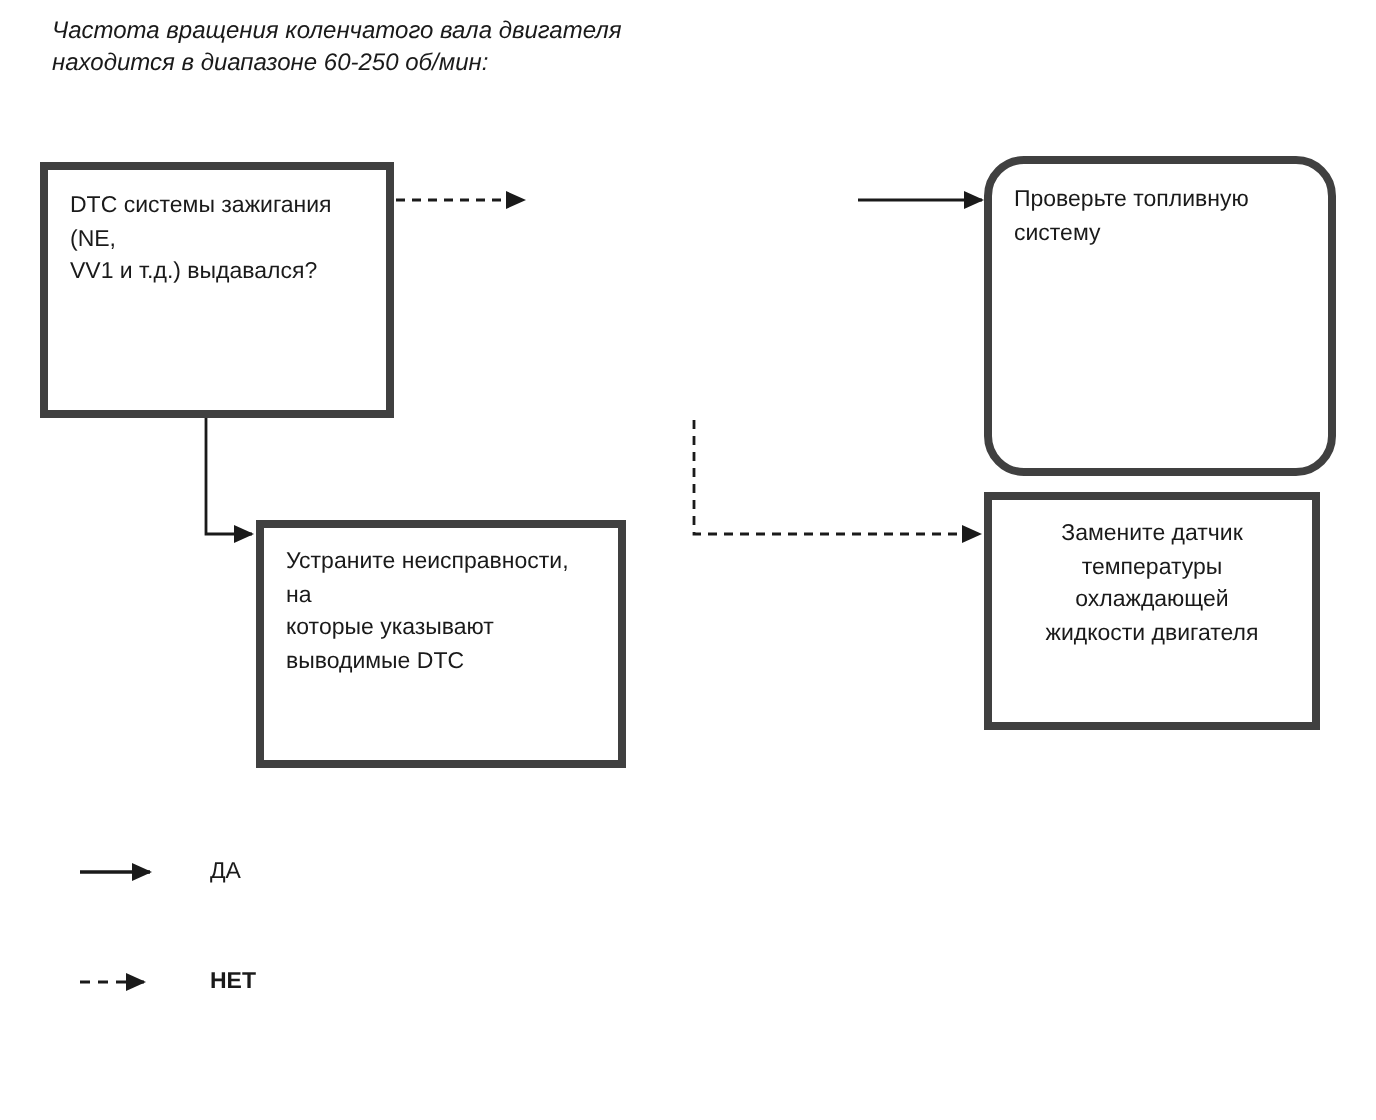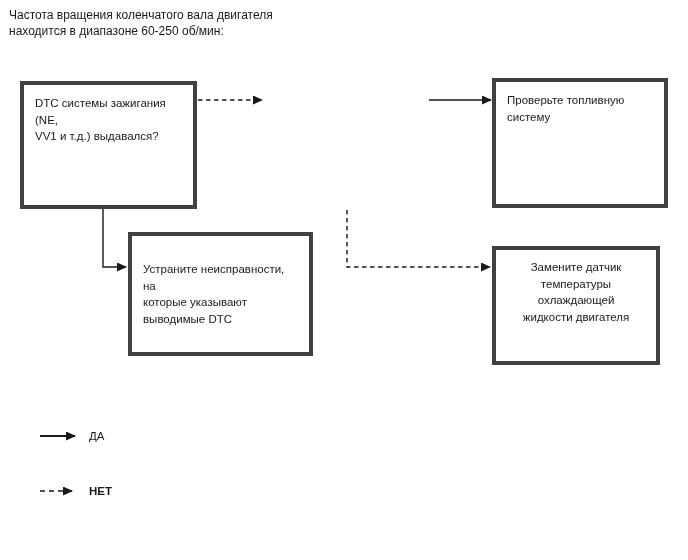--- a/index.html
+++ b/index.html
@@ -10,53 +10,55 @@
   }
   .canvas {
     position: relative;
     width: 688px;
     height: 560px;
     background: #ffffff;
     overflow: hidden;
   }
   .header-note {
     position: absolute;
-    left: 9px;
+    left: 26px;
     top: 7px;
     width: 360px;
     font-size: 12px;
     line-height: 16px;
     white-space: pre-line;
     color: #1a1a1a;
+    font-style: italic;
   }
   .connector-layer {
     position: absolute;
     left: 0; top: 0;
     width: 688px; height: 560px;
   }
   .flow-box {
     position: absolute;
     background: #ffffff;
     border: 4px solid #404040;
     padding: 10px 11px 0 11px;
     font-size: 11.5px;
     line-height: 16.5px;
     white-space: pre-line;
     color: #1a1a1a;
   }
   .box-dtc      { left: 20px;  top: 81px;  width: 177px; height: 128px; }
   .box-temp     { left: 263px; top: 79px;  width: 166px; height: 130px; }
-  .box-fuel     { left: 492px; top: 78px;  width: 176px; height: 130px; }
-  .box-fix      { left: 128px; top: 232px; width: 185px; height: 124px; padding-top: 25px; }
+  .box-fuel     { left: 492px; top: 78px;  width: 176px; height: 160px; border-radius: 20px; }
+  .box-fix      { left: 128px; top: 260px; width: 185px; height: 124px; padding-top: 9px; }
   .box-sensor   { left: 492px; top: 246px; width: 168px; height: 119px; padding-top: 9px; text-align: center; }
   .legend-label {
     position: absolute;
     font-size: 11.5px;
     line-height: 14px;
     color: #1a1a1a;
+    margin-left: 16px;
   }
   .legend-yes { left: 89px; top: 429px; }
   .legend-no  { left: 89px; top: 484px; font-weight: bold; }
 </style>
 </head>
 <body>
 
 <div class="canvas">
 
   <div class="header-note">Частота вращения коленчатого вала двигателя

